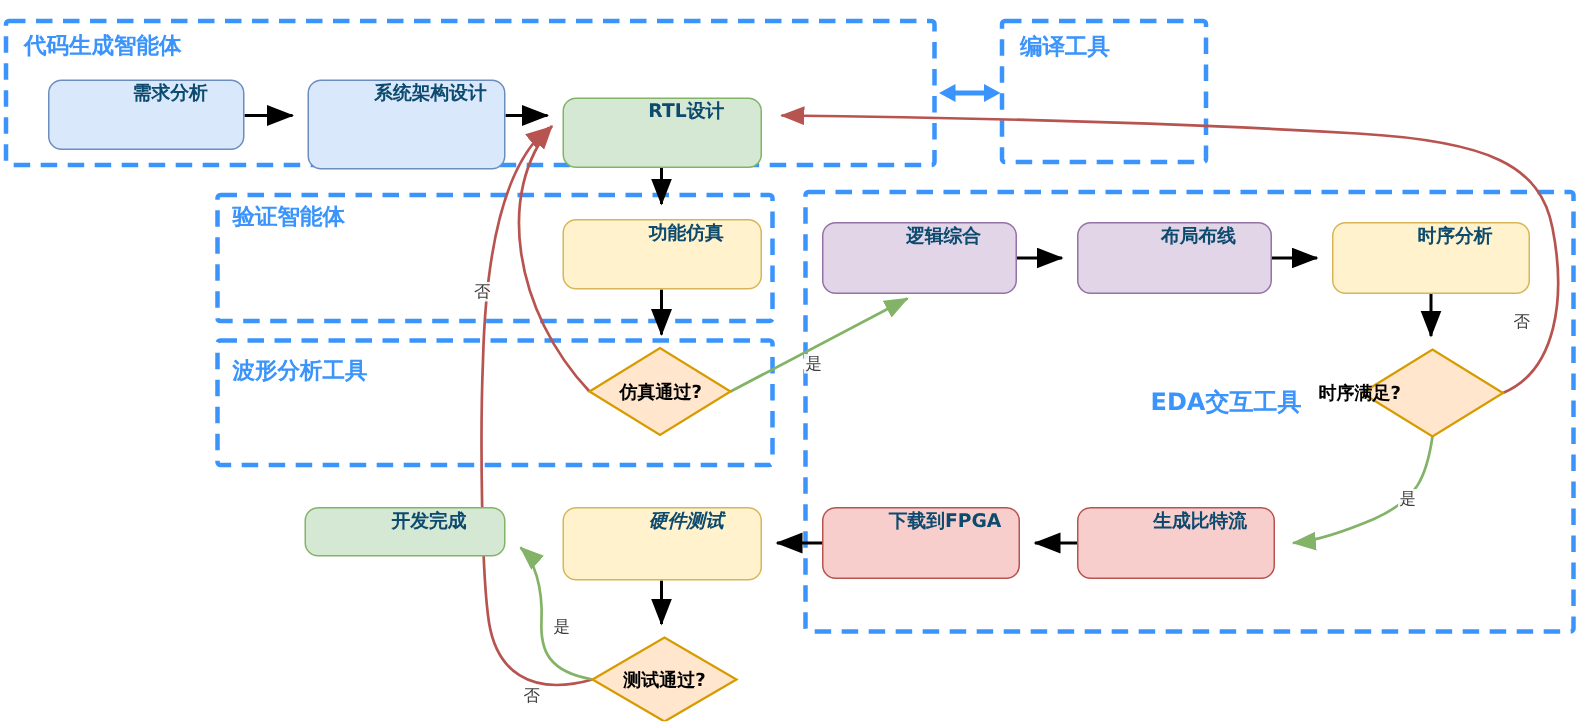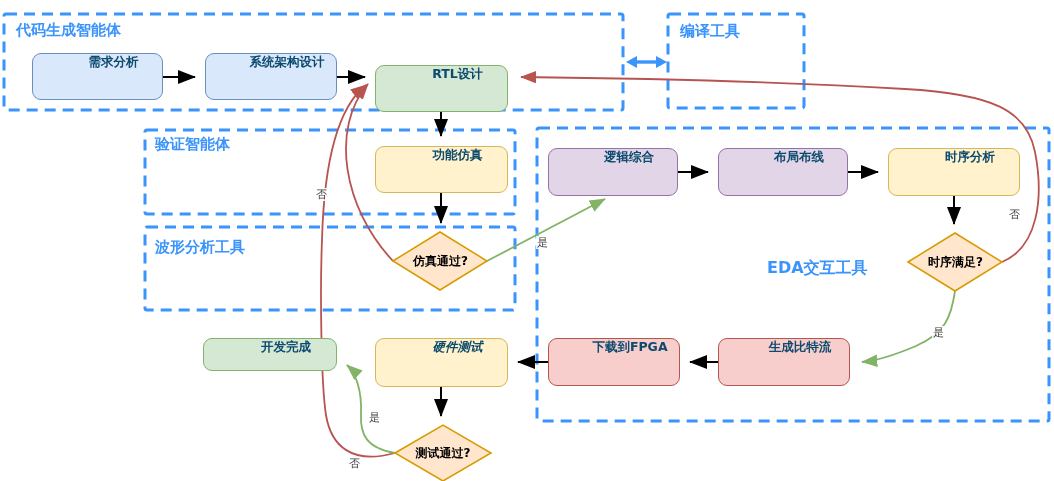--- a/index.html
+++ b/index.html
@@ -88,21 +88,21 @@
 
   <div class="group-title" style="left:16px;top:22px;">代码生成智能体</div>
   <div class="group-title" style="left:680px;top:23px;">编译工具</div>
   <div class="group-title" style="left:155px;top:136px;">验证智能体</div>
   <div class="group-title" style="left:155px;top:239px;">波形分析工具</div>
   <div class="group-title big" style="left:767px;top:259px;">EDA交互工具</div>
 
   <div class="node blue" style="left:32px;top:53px;width:131px;height:47px;">
       <span>需求分析</span>
     </div>
-  <div class="node blue" style="left:205px;top:53px;width:132px;height:47px;">
+  <div class="node blue" style="left:205px;top:53px;width:132px;height:60px;">
       <span>系统架构设计</span>
     </div>
   <div class="node green" style="left:375px;top:65px;width:133px;height:47px;">
       <span>RTL设计</span>
     </div>
   <div class="node yellow" style="left:375px;top:146px;width:133px;height:47px;">
       <span>功能仿真</span>
     </div>
   <div class="node purple" style="left:718px;top:148px;width:130px;height:48px;">
       <span>布局布线</span>
@@ -120,21 +120,21 @@
       <span>下载到FPGA</span>
     </div>
   <div class="node yellow" style="left:375px;top:338px;width:133px;height:49px;font-style:italic;">
       <span>硬件测试</span>
     </div>
   <div class="node green" style="left:203px;top:338px;width:134px;height:33px;">
       <span>开发完成</span>
     </div>
 
   <div class="diamond-label" style="left:398px;top:248px;width:85px;height:26px;">仿真通过?</div>
-  <div class="diamond-label" style="left:913px;top:249px;width:85px;height:26px;">时序满足?</div>
+  <div class="diamond-label" style="left:864px;top:249px;width:85px;height:26px;">时序满足?</div>
   <div class="diamond-label" style="left:400px;top:440px;width:86px;height:26px;">测试通过?</div>
 
   <div class="edge-label" style="left:315px;top:188px;">否</div>
   <div class="edge-label" style="left:536px;top:236px;">是</div>
   <div class="edge-label" style="left:1008px;top:208px;">否</div>
   <div class="edge-label" style="left:932px;top:326px;">是</div>
   <div class="edge-label" style="left:368px;top:411px;">是</div>
   <div class="edge-label" style="left:348px;top:457px;">否</div>
 
 </div>

